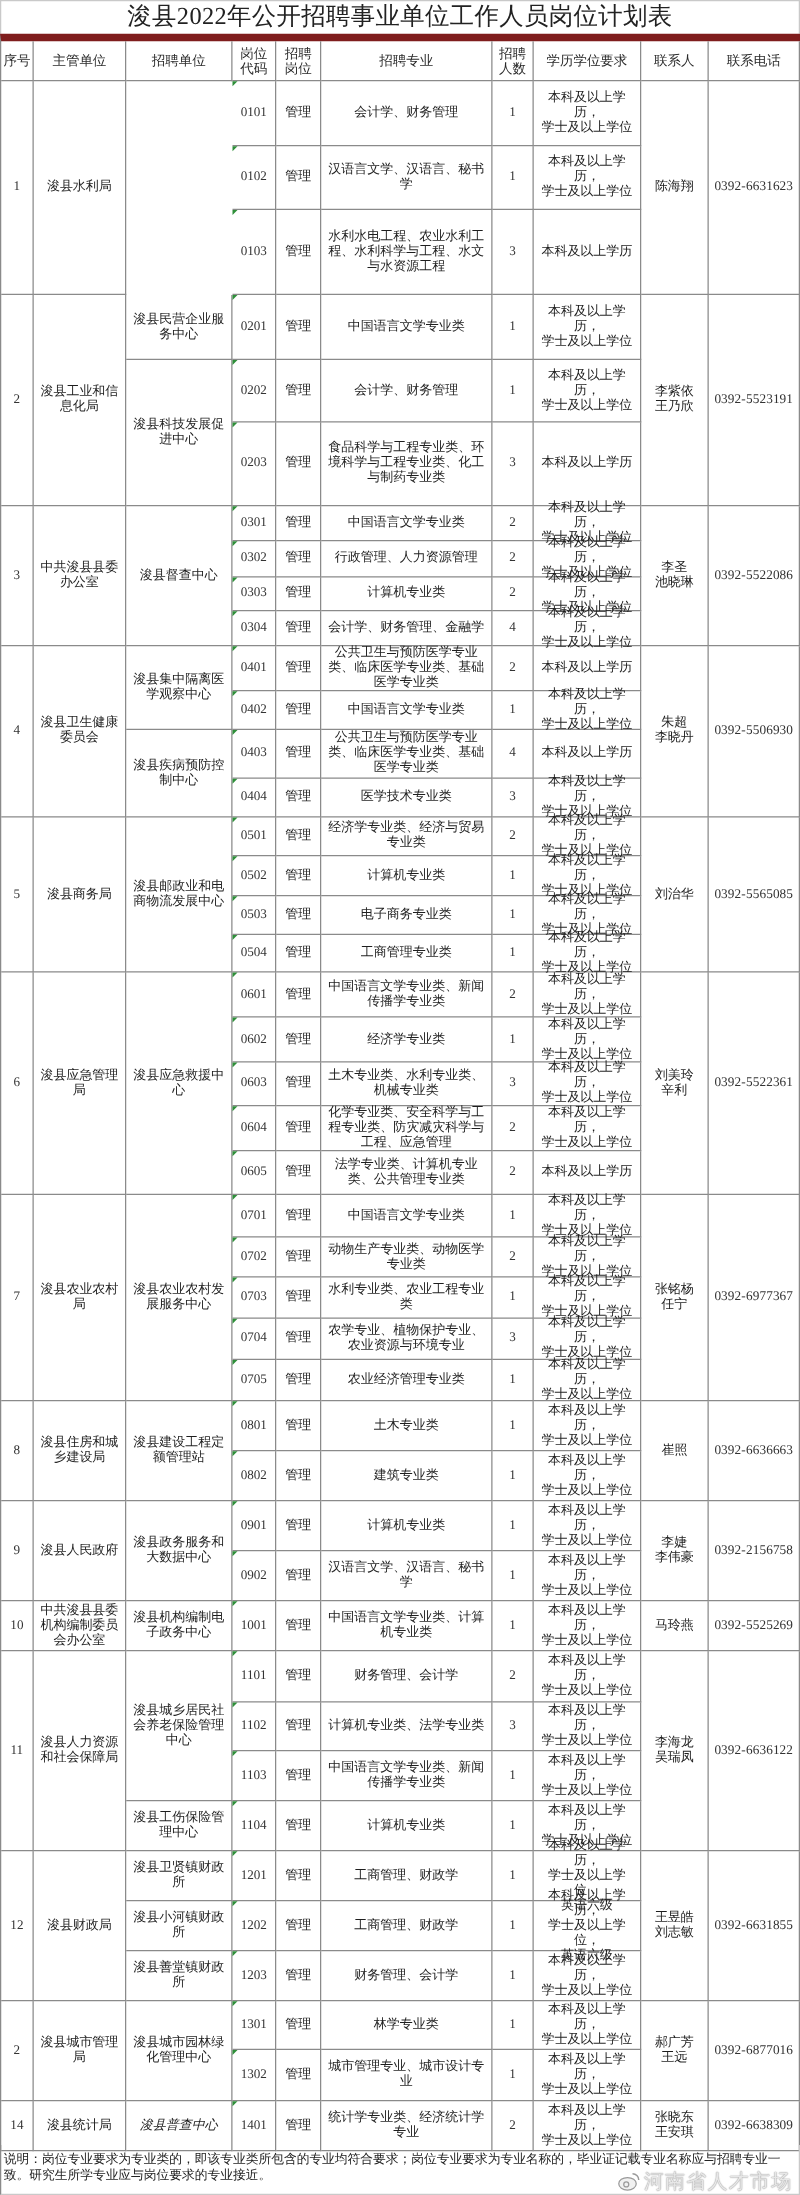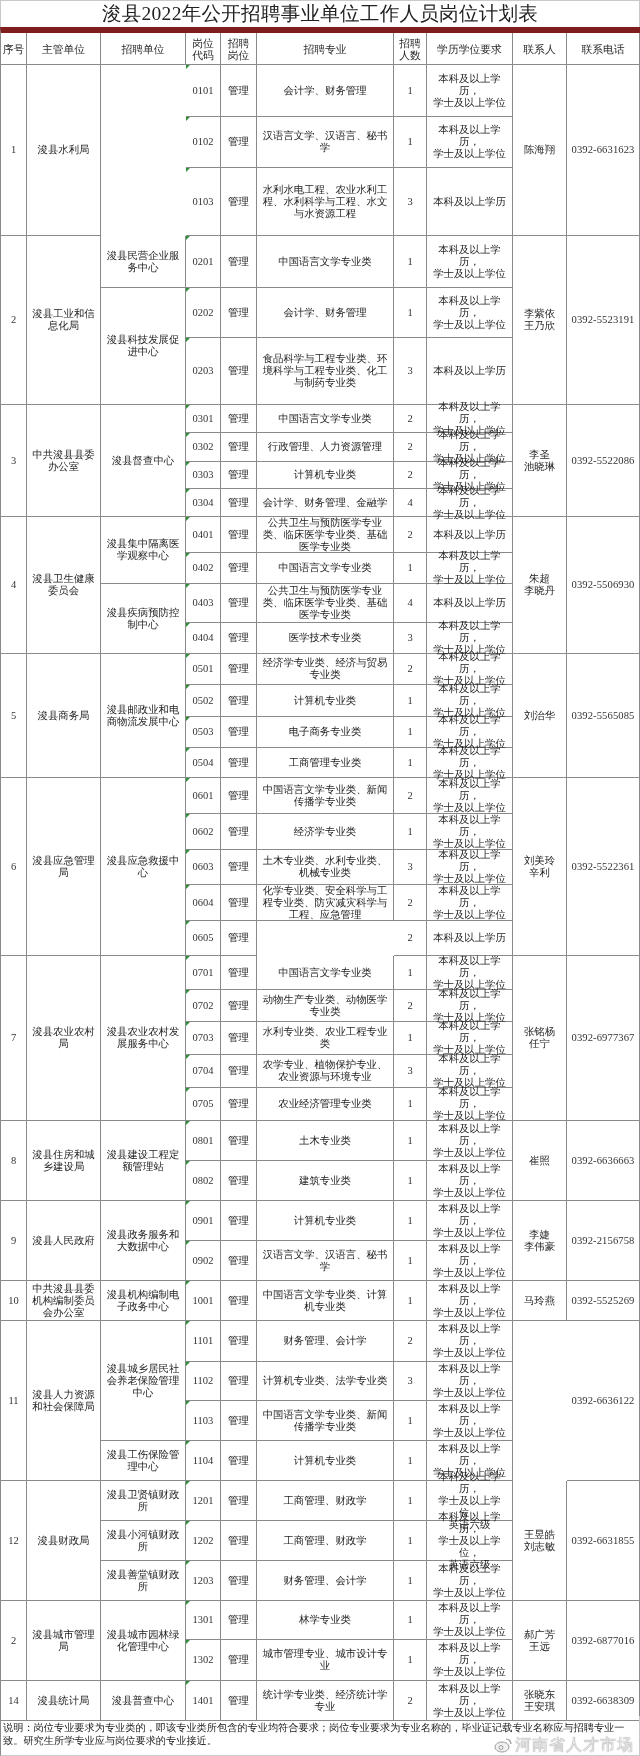--- a/index.html
+++ b/index.html
@@ -218,20 +218,21 @@
     <div class="cell" style="grid-area: 22 / 8 / span 1 / 9;">本科及以上学历，
 学士及以上学位</div>
     <div class="cell num code" style="grid-area: 23 / 4 / span 1 / 5;">0604</div>
     <div class="cell" style="grid-area: 23 / 5 / span 1 / 6;">管理</div>
     <div class="cell" style="grid-area: 23 / 6 / span 1 / 7;">化学专业类、安全科学与工程专业类、防灾减灾科学与工程、应急管理</div>
     <div class="cell num" style="grid-area: 23 / 7 / span 1 / 8;">2</div>
     <div class="cell" style="grid-area: 23 / 8 / span 1 / 9;">本科及以上学历，
 学士及以上学位</div>
     <div class="cell num code" style="grid-area: 24 / 4 / span 1 / 5;">0605</div>
     <div class="cell" style="grid-area: 24 / 5 / span 1 / 6;">管理</div>
+    <div class="cell" style="grid-area: 24 / 6 / span 1 / 7;">法学专业类、计算机专业类、公共管理专业类</div>
     <div class="cell num" style="grid-area: 24 / 7 / span 1 / 8;">2</div>
     <div class="cell" style="grid-area: 24 / 8 / span 1 / 9;">本科及以上学历</div>
     <div class="cell" style="grid-area: 20 / 9 / span 5 / 10;">刘美玲
 辛利</div>
     <div class="cell phone" style="grid-area: 20 / 10 / span 5 / 11;">0392-5522361</div>
     <div class="cell num" style="grid-area: 25 / 1 / span 5 / 2;">7</div>
     <div class="cell" style="grid-area: 25 / 2 / span 5 / 3;">浚县农业农村局</div>
     <div class="cell" style="grid-area: 25 / 3 / span 5 / 4;">浚县农业农村发展服务中心</div>
     <div class="cell num code" style="grid-area: 25 / 4 / span 1 / 5;">0701</div>
     <div class="cell" style="grid-area: 25 / 5 / span 1 / 6;">管理</div>
@@ -333,20 +334,22 @@
     <div class="cell num" style="grid-area: 37 / 7 / span 1 / 8;">1</div>
     <div class="cell" style="grid-area: 37 / 8 / span 1 / 9;">本科及以上学历，
 学士及以上学位</div>
     <div class="cell" style="grid-area: 38 / 3 / span 1 / 4;">浚县工伤保险管理中心</div>
     <div class="cell num code" style="grid-area: 38 / 4 / span 1 / 5;">1104</div>
     <div class="cell" style="grid-area: 38 / 5 / span 1 / 6;">管理</div>
     <div class="cell" style="grid-area: 38 / 6 / span 1 / 7;">计算机专业类</div>
     <div class="cell num" style="grid-area: 38 / 7 / span 1 / 8;">1</div>
     <div class="cell" style="grid-area: 38 / 8 / span 1 / 9;">本科及以上学历，
 学士及以上学位</div>
+    <div class="cell" style="grid-area: 35 / 9 / span 4 / 10;">李海龙
+吴瑞凤</div>
     <div class="cell phone" style="grid-area: 35 / 10 / span 4 / 11;">0392-6636122</div>
     <div class="cell num" style="grid-area: 39 / 1 / span 3 / 2;">12</div>
     <div class="cell" style="grid-area: 39 / 2 / span 3 / 3;">浚县财政局</div>
     <div class="cell" style="grid-area: 39 / 3 / span 1 / 4;">浚县卫贤镇财政所</div>
     <div class="cell num code" style="grid-area: 39 / 4 / span 1 / 5;">1201</div>
     <div class="cell" style="grid-area: 39 / 5 / span 1 / 6;">管理</div>
     <div class="cell" style="grid-area: 39 / 6 / span 1 / 7;">工商管理、财政学</div>
     <div class="cell num" style="grid-area: 39 / 7 / span 1 / 8;">1</div>
     <div class="cell" style="grid-area: 39 / 8 / span 1 / 9;">本科及以上学历，
 学士及以上学位，
@@ -382,21 +385,21 @@
     <div class="cell" style="grid-area: 43 / 5 / span 1 / 6;">管理</div>
     <div class="cell" style="grid-area: 43 / 6 / span 1 / 7;">城市管理专业、城市设计专业</div>
     <div class="cell num" style="grid-area: 43 / 7 / span 1 / 8;">1</div>
     <div class="cell" style="grid-area: 43 / 8 / span 1 / 9;">本科及以上学历，
 学士及以上学位</div>
     <div class="cell" style="grid-area: 42 / 9 / span 2 / 10;">郝广芳
 王远</div>
     <div class="cell phone" style="grid-area: 42 / 10 / span 2 / 11;">0392-6877016</div>
     <div class="cell num" style="grid-area: 44 / 1 / span 1 / 2;">14</div>
     <div class="cell" style="grid-area: 44 / 2 / span 1 / 3;">浚县统计局</div>
-    <div class="cell" style="grid-area: 44 / 3 / span 1 / 4;">浚县普查中心</div>
+    <div class="cell" style="grid-area: 44 / 3 / span 1 / 4; font-style: italic;">浚县普查中心</div>
     <div class="cell num code" style="grid-area: 44 / 4 / span 1 / 5;">1401</div>
     <div class="cell" style="grid-area: 44 / 5 / span 1 / 6;">管理</div>
     <div class="cell" style="grid-area: 44 / 6 / span 1 / 7;">统计学专业类、经济统计学专业</div>
     <div class="cell num" style="grid-area: 44 / 7 / span 1 / 8;">2</div>
     <div class="cell" style="grid-area: 44 / 8 / span 1 / 9;">本科及以上学历，
 学士及以上学位</div>
     <div class="cell" style="grid-area: 44 / 9 / span 1 / 10;">张晓东
 王安琪</div>
     <div class="cell phone" style="grid-area: 44 / 10 / span 1 / 11;">0392-6638309</div>
   </div>

